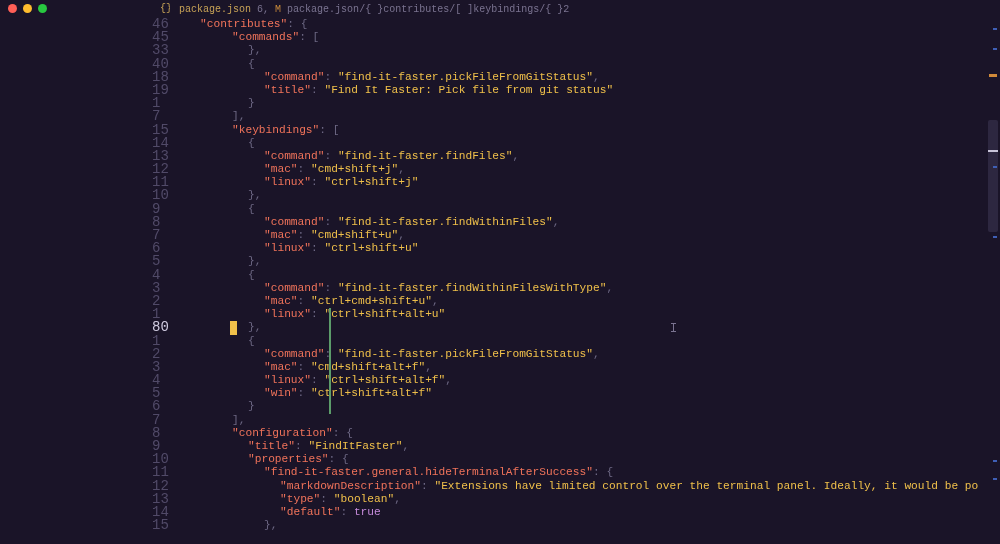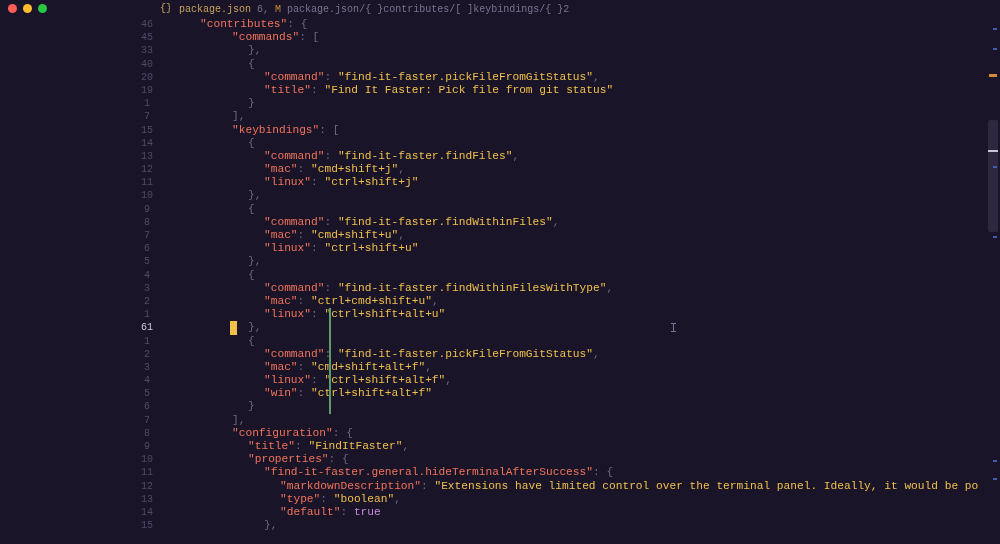--- a/index.html
+++ b/index.html
@@ -8,21 +8,21 @@
   .tl{width:9px;height:9px;border-radius:50%}
   .tl.red{background:#ff5f57}
   .tl.amber{background:#febc2e}
   .tl.green{background:#28c840}
   
   .crumb{position:absolute;top:3px;left:160px;height:14px;line-height:14px;color:#7a7390;font-size:10px}
   .crumb .pj{color:#c7a256}
   .crumb .mod{color:#c7883a}
   .crumb svg{vertical-align:-1px;margin-right:3px}
   
-  .gutter{position:absolute;left:136px;top:18px;width:22px;text-align:center;color:#514a68;line-height:13.2px;font-size:10px;user-select:none}
+  .gutter{position:absolute;left:152px;top:18px;width:22px;text-align:left;color:#514a68;line-height:13.2px;font-size:14px;user-select:none}
   .gutter div{height:13.2px}
   .gutter .cur{color:#cfcadf}
   
   .diffbar{position:absolute;left:161px;top:0;width:2px;background:#5c9c6a}
   
   .code{position:absolute;left:168px;top:18px;right:14px;line-height:13.2px;white-space:pre}
   .code .row{height:13.2px;position:relative}
   .code .hl{position:absolute;left:-108px;right:-14px;top:0;height:13.2px;background:#2b243f;z-index:-1}
   .code .cursorblk{position:absolute;left:62px;top:0;width:7px;height:13.2px;background:#f0c04a;z-index:1}
   .code .ibeam{position:absolute;left:505px;top:2px;width:1px;height:9px;background:#7a7390;z-index:2}
@@ -59,40 +59,40 @@
   <span>6,</span>
   <span class="mod">M</span>
   <span>package.json</span><span>/{ }contributes/[ ]keybindings/{ }2</span>
 </div>
 
 <div class="gutter" id="gutter">
     <div>46</div>
     <div>45</div>
     <div>33</div>
     <div>40</div>
-    <div>20</div>
+    <div>18</div>
     <div>19</div>
     <div>1</div>
     <div>7</div>
     <div>15</div>
     <div>14</div>
     <div>13</div>
     <div>12</div>
     <div>11</div>
     <div>10</div>
     <div>9</div>
     <div>8</div>
     <div>7</div>
     <div>6</div>
     <div>5</div>
     <div>4</div>
     <div>3</div>
     <div>2</div>
     <div>1</div>
-    <div class="cur">61</div>
+    <div class="cur">80</div>
     <div>1</div>
     <div>2</div>
     <div>3</div>
     <div>4</div>
     <div>5</div>
     <div>6</div>
     <div>7</div>
     <div>8</div>
     <div>9</div>
     <div>10</div>

